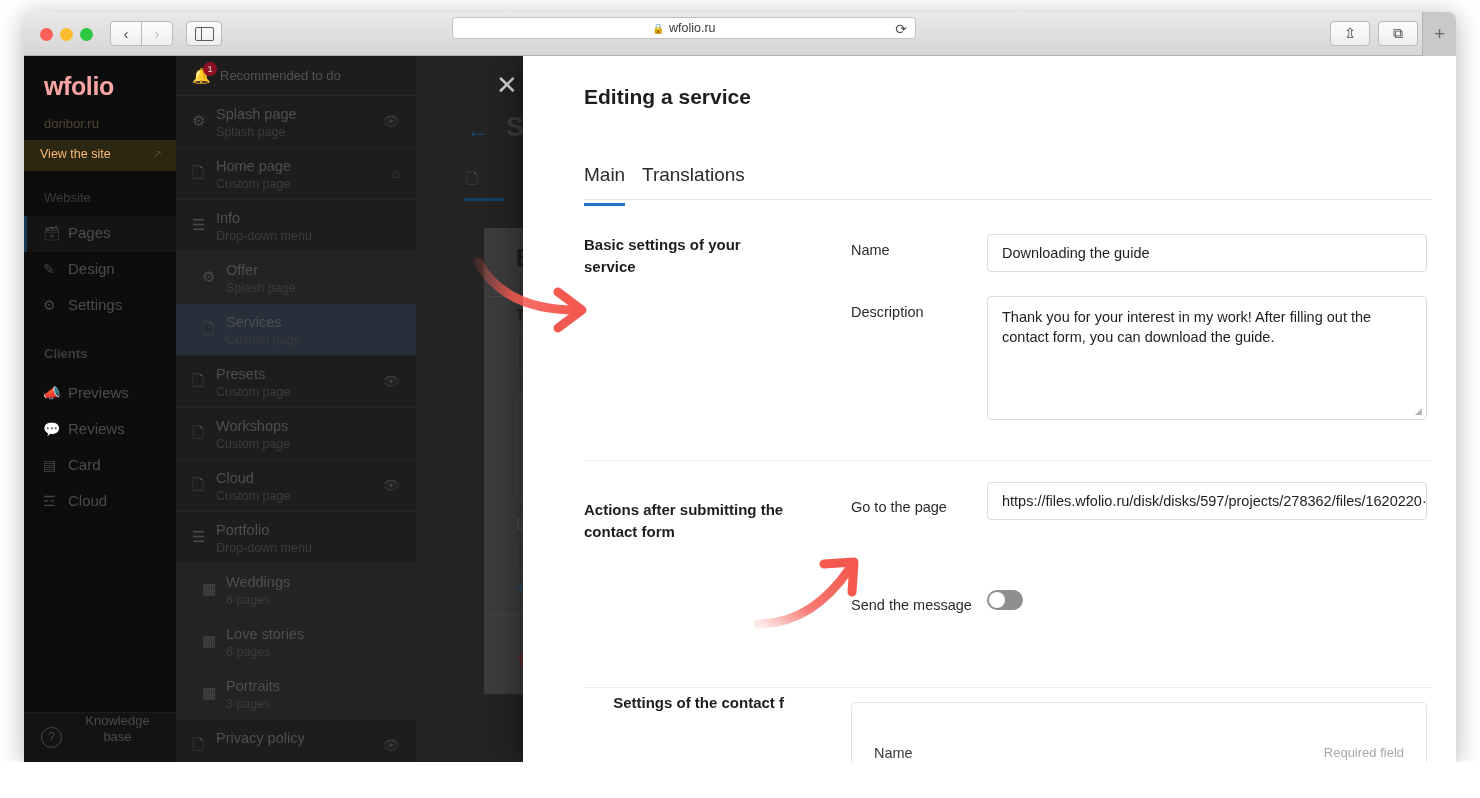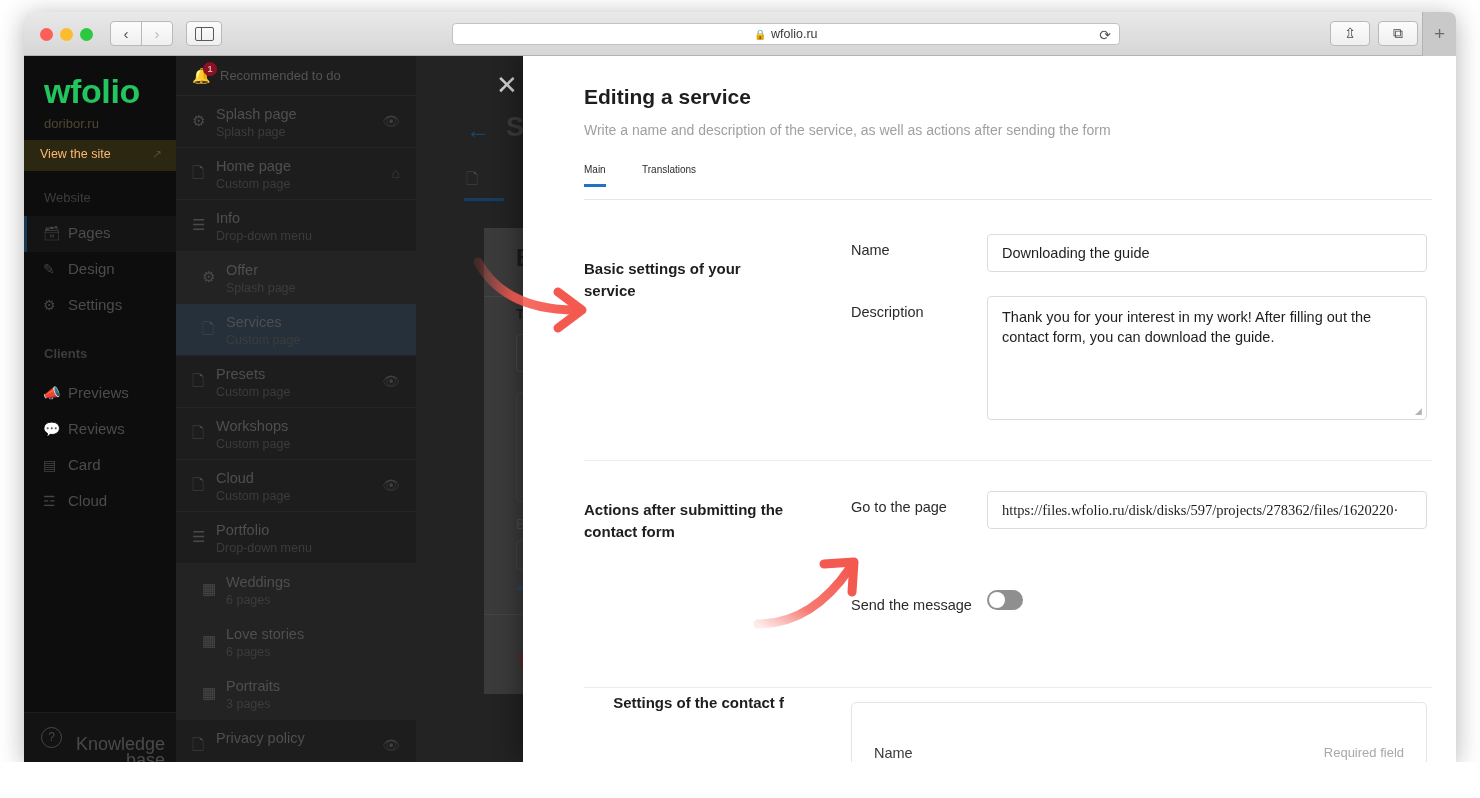--- a/index.html
+++ b/index.html
@@ -53,22 +53,22 @@
     position: absolute; left: 8px; top: 5px;
     width: 19px; height: 14px;
     border: 1.4px solid #5a5a5a; border-radius: 2px;
   }
   #sidebar-toggle .box:after {
     content: ""; position: absolute; left: 4.5px; top: 0; bottom: 0;
     width: 1.4px; background: #5a5a5a;
   }
 
   #url-bar {
-    position: absolute; left: 428px; top: 11px;
-    width: 668px; height: 22px;
+    position: absolute; left: 428px; top: 5px;
+    width: 464px; height: 22px;
     background: #ffffff;
     border: 1px solid #c2c2c2; border-radius: 4px;
     font-size: 12.5px; color: #3a3a3a;
     text-align: center; line-height: 20px;
   }
   #url-text { display: inline-block; }
   #lock-icon { font-size: 10px; color: #4a4a4a; margin-right: 4px; }
   #reload-icon {
     position: absolute; right: 8px; top: 2px;
     font-size: 14px; color: #555; line-height: 18px;
@@ -110,21 +110,21 @@
 
   
   #app-sidebar {
     position: absolute; left: 0; top: 0;
     width: 152px; height: 706px;
     background: #0d0d0d;
     color: #cfcfcf;
   }
   #brand-logo {
     position: absolute; left: 20px; top: 16px;
-    font-size: 34px; font-weight: bold; color: #22c55e;
+    font-size: 25px; font-weight: bold; color: #fca5a5;
     letter-spacing: -0.4px;
   }
   #brand-domain {
     position: absolute; left: 20px; top: 60px;
     font-size: 13px; color: #4e4733;
   }
   #view-site-row {
     position: absolute; left: 0; top: 84px;
     width: 152px; height: 31px;
     background: #2b2711;
@@ -174,23 +174,23 @@
     background: #131313;
     border-top: 1px solid #1d1d1d;
   }
   #kb-icon {
     position: absolute; left: 17px; top: 14px;
     width: 21px; height: 21px; border-radius: 50%;
     border: 1.5px solid #484848; color: #484848;
     font-size: 12px; text-align: center; line-height: 19px;
   }
   #kb-label {
-    position: absolute; left: 46px; top: 23px;
-    width: 95px; font-size: 18px; color: #4a4a4a;
-    line-height: 16px; text-align: right;
+    position: absolute; left: 46px; top: 0;
+    width: 95px; font-size: 13px; color: #4a4a4a;
+    line-height: 16px; text-align: center;
   }
 
   
   #pages-panel {
     position: absolute; left: 152px; top: 0;
     width: 240px; height: 706px;
     background: #1d1d1d;
   }
   #recommended-row {
     position: absolute; left: 0; top: 0;
@@ -357,37 +357,37 @@
     position: absolute; left: 61px; top: 66px;
     font-size: 14px; color: #a0a0a0;
   }
   #drawer-tabs {
     position: absolute; left: 61px; top: 108px;
     width: 848px; height: 36px;
     border-bottom: 1px solid #e6e6e6;
   }
   .drawer-tab {
     position: absolute; top: 0;
-    font-size: 10px; color: #2b2b2b;
-    padding-bottom: 12px;
+    font-size: 19px; color: #2b2b2b;
+    padding-bottom: 20px;
   }
   #tab-main { left: 0; }
   #tab-main:after {
     content: ""; position: absolute; left: 0; bottom: 0;
     width: 100%; height: 3px; background: #2272c4;
   }
   #tab-translations { left: 58px; }
 
   .section-heading {
     position: absolute; left: 61px;
     width: 200px;
     font-size: 15px; font-weight: bold; color: #1e1e1e;
     line-height: 22px;
   }
-  #heading-basic   { top: 178px; margin-top: 24px; }
+  #heading-basic   { top: 178px; }
   #heading-actions { top: 443px; }
   #heading-contact { top: 636px; text-align: right; }
 
   .field-label {
     position: absolute; left: 328px;
     font-size: 14.5px; color: #2b2b2b;
   }
   #label-name        { top: 186px; }
   #label-description { top: 248px; }
   #label-goto        { top: 443px; }
@@ -396,21 +396,21 @@
   .text-input {
     position: absolute; left: 464px;
     width: 440px; height: 38px;
     border: 1px solid #dcdcdc; border-radius: 4px;
     background: #fff;
     font-size: 14.5px; color: #1e1e1e;
     padding: 0 14px; line-height: 36px;
     white-space: nowrap; overflow: hidden;
   }
   #input-name { top: 178px; }
-  #input-goto { top: 435px; font-family: Liberation Serif, serif; }
+  #input-goto { top: 426px; }
 
   #input-description {
     position: absolute; left: 464px; top: 240px;
     width: 440px; height: 124px;
     border: 1px solid #dcdcdc; border-radius: 4px;
     background: #fff;
     font-size: 14.5px; color: #1e1e1e;
     padding: 10px 14px; line-height: 20px;
   }
   #resize-grip {
@@ -647,21 +647,20 @@
       <div id="bm-new-link">+ New</div>
       <div id="bm-footer-divider"></div>
       <div id="bm-delete">
         <span id="bm-delete-icon">🗑</span><span>De</span>
       </div>
     </div>
 
     <div id="service-drawer">
 
       <div id="drawer-title">Editing a service</div>
-      <div id="drawer-subtitle">Write a name and description of the service, as well as actions after sending the form</div>
 
       <div id="drawer-tabs">
         <div class="drawer-tab" id="tab-main">Main</div>
         <div class="drawer-tab" id="tab-translations">Translations</div>
       </div>
 
       <div class="section-heading" id="heading-basic">Basic settings of your service</div>
 
       <div class="field-label" id="label-name">Name</div>
       <div class="text-input" id="input-name">Downloading the guide</div>

